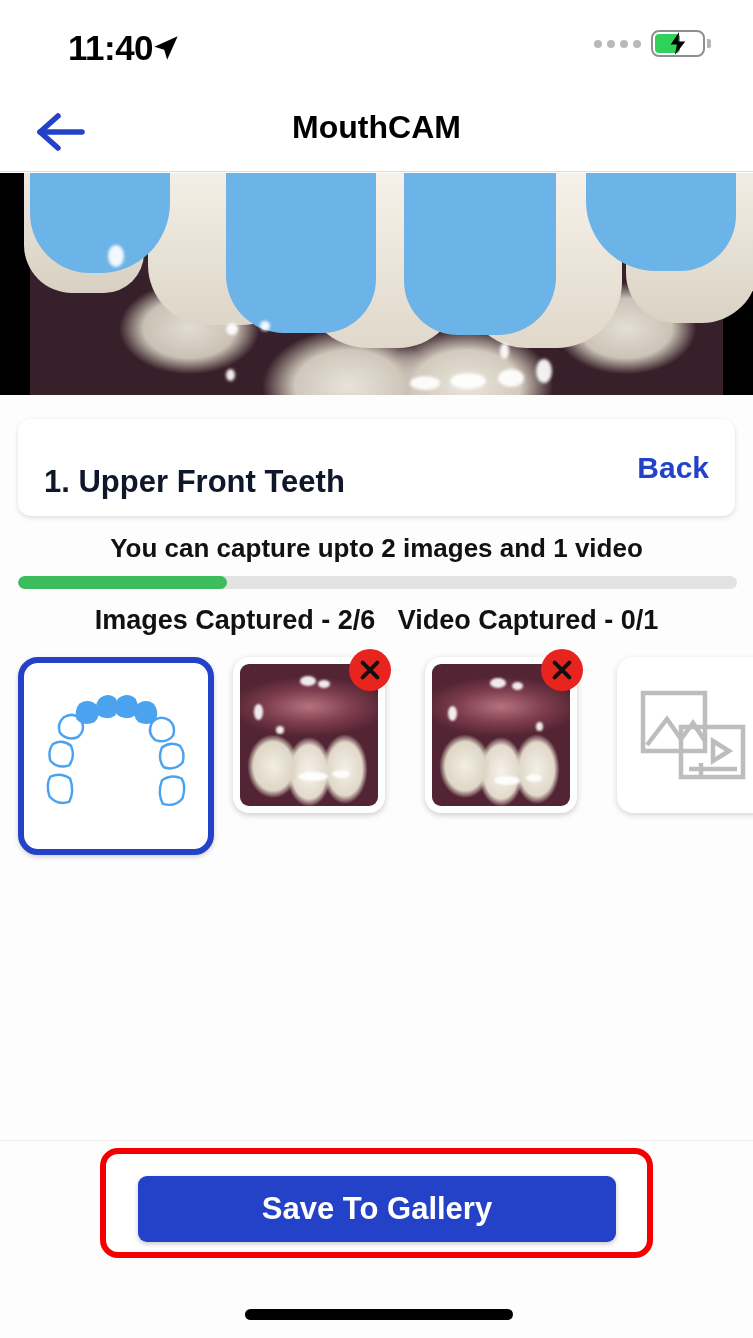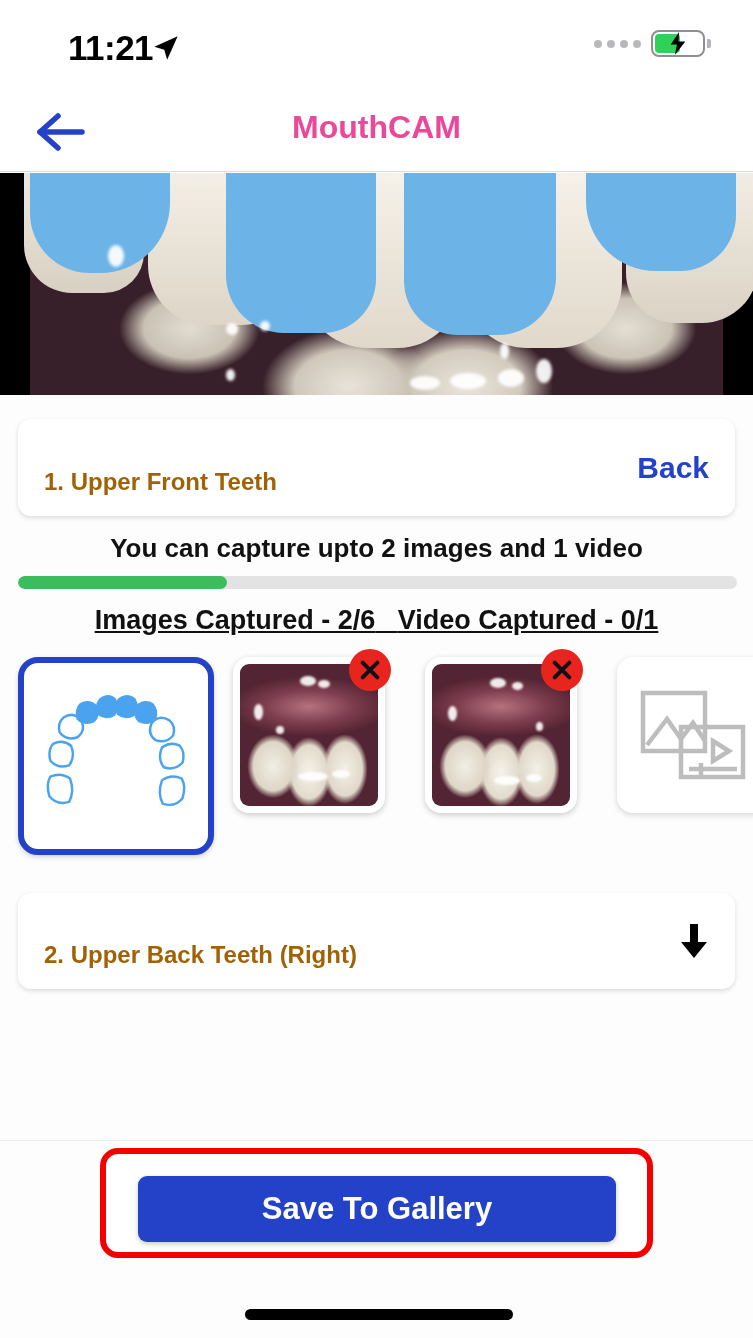--- a/index.html
+++ b/index.html
@@ -42,21 +42,21 @@
   
   .navbar {
     position: absolute; top: 92px; left: 0; width: 753px; height: 80px;
     background: #ffffff; border-bottom: 1px solid #dcdcdc;
   }
   .back-btn {
     position: absolute; left: 32px; top: 14px; width: 58px; height: 52px;
   }
   .nav-title {
     position: absolute; left: 0; right: 0; top: 17px; text-align: center;
-    font-size: 32px; font-weight: 700; color: #ec4899;
+    font-size: 32px; font-weight: 700; color: #000000;
   }
 
   
   .preview {
     position: absolute; top: 173px; left: 0; width: 753px; height: 222px;
     background: #000; overflow: hidden;
   }
   .preview .mouth {
     position: absolute; left: 30px; top: 0; width: 693px; height: 222px;
     background:
@@ -84,41 +84,41 @@
   .h3 { left: 374px; top: 0; width: 152px; height: 162px; border-radius: 0 0 58px 54px; }
   .h4 { left: 556px; top: 0; width: 150px; height: 98px; border-radius: 0 0 56px 70px; }
   .spec { position: absolute; background: rgba(255,255,255,0.92); border-radius: 50%; filter: blur(1.5px); }
 
   
   .card {
     position: absolute; left: 18px; width: 717px; background: #ffffff;
     border-radius: 13px; box-shadow: 0 2px 5px rgba(0,0,0,0.13);
   }
   .card-row { display: flex; align-items: center; height: 100%; padding: 0 26px; }
-  .card-title { font-size: 24px; font-weight: 700; color: #a16207; flex: 1; margin-top: 28px; }
+  .card-title { font-size: 31px; font-weight: 700; color: #0f172a; flex: 1; margin-top: 28px; }
   .next-link { font-size: 30px; font-weight: 700; color: #2342c8; }
   .down-arrow { width: 30px; height: 38px; }
 
   #card1 { top: 419px; height: 97px; }
   #card2 { top: 893px; height: 96px; }
   #card3 { top: 1023px; height: 96px; }
 
   
   .hint {
     position: absolute; top: 533px; left: 0; width: 753px; text-align: center;
     font-size: 26px; font-weight: 700; color: #111;
   }
   .progress-track {
     position: absolute; top: 576px; left: 18px; width: 719px; height: 13px;
     background: #e3e3e3; border-radius: 7px; overflow: hidden;
   }
   .progress-fill { height: 100%; background: #3cbc5c; border-radius: 7px; }
   .counts {
     position: absolute; top: 605px; left: 0; width: 753px; text-align: center;
-    font-size: 27px; font-weight: 700; color: #111; text-decoration: underline;
+    font-size: 27px; font-weight: 700; color: #111;
   }
   .counts span { white-space: pre; }
 
   
   .thumbs { position: absolute; top: 657px; left: 18px; width: 735px; height: 205px; }
   .thumb { position: absolute; top: 0; }
 
   .arch-tile {
     width: 196px; height: 198px; background: #fff; border: 6px solid #2342c8;
     border-radius: 20px; box-shadow: 0 2px 5px rgba(0,0,0,0.18);
@@ -171,21 +171,21 @@
     position: absolute; left: 245px; top: 1309px; width: 268px; height: 11px;
     background: #000; border-radius: 6px;
   }
 </style>
 </head>
 <body>
 
 <div class="phone">
 
   <div class="statusbar">
-    <div class="status-time">11:21</div>
+    <div class="status-time">11:40</div>
     <svg class="loc-icon" viewBox="0 0 24 24">
       <path d="M22 2 L2 11 L10.5 13.5 L13 22 Z" fill="#000"></path>
     </svg>
     <div class="status-right">
       <div class="sig-dots">
         <i></i>
           <i></i>
           <i></i>
           <i></i>
       </div>
@@ -315,28 +315,20 @@
             <path d="M76 58 L92 68 L76 78 Z"></path>
             <line x1="52" y1="86" x2="100" y2="86"></line>
             <line x1="64" y1="80" x2="64" y2="92"></line>
           </g>
         </svg>
       </div>
     </div>
 
   </div>
 
-  <div class="card" id="card2">
-    <div class="card-row">
-      <div class="card-title">2. Upper Back Teeth (Right)</div>
-      <svg class="down-arrow" viewBox="0 0 30 38">
-        <path d="M11 2 H19 V20 H28 L15 36 L2 20 H11 Z" fill="#000"></path>
-      </svg>
-    </div>
-  </div>
 
 
   <div class="save-divider"></div>
   <div class="redbox"></div>
   <button class="save-btn">Save To Gallery</button>
 
   <div class="home-indicator"></div>
 
 </div>
 

